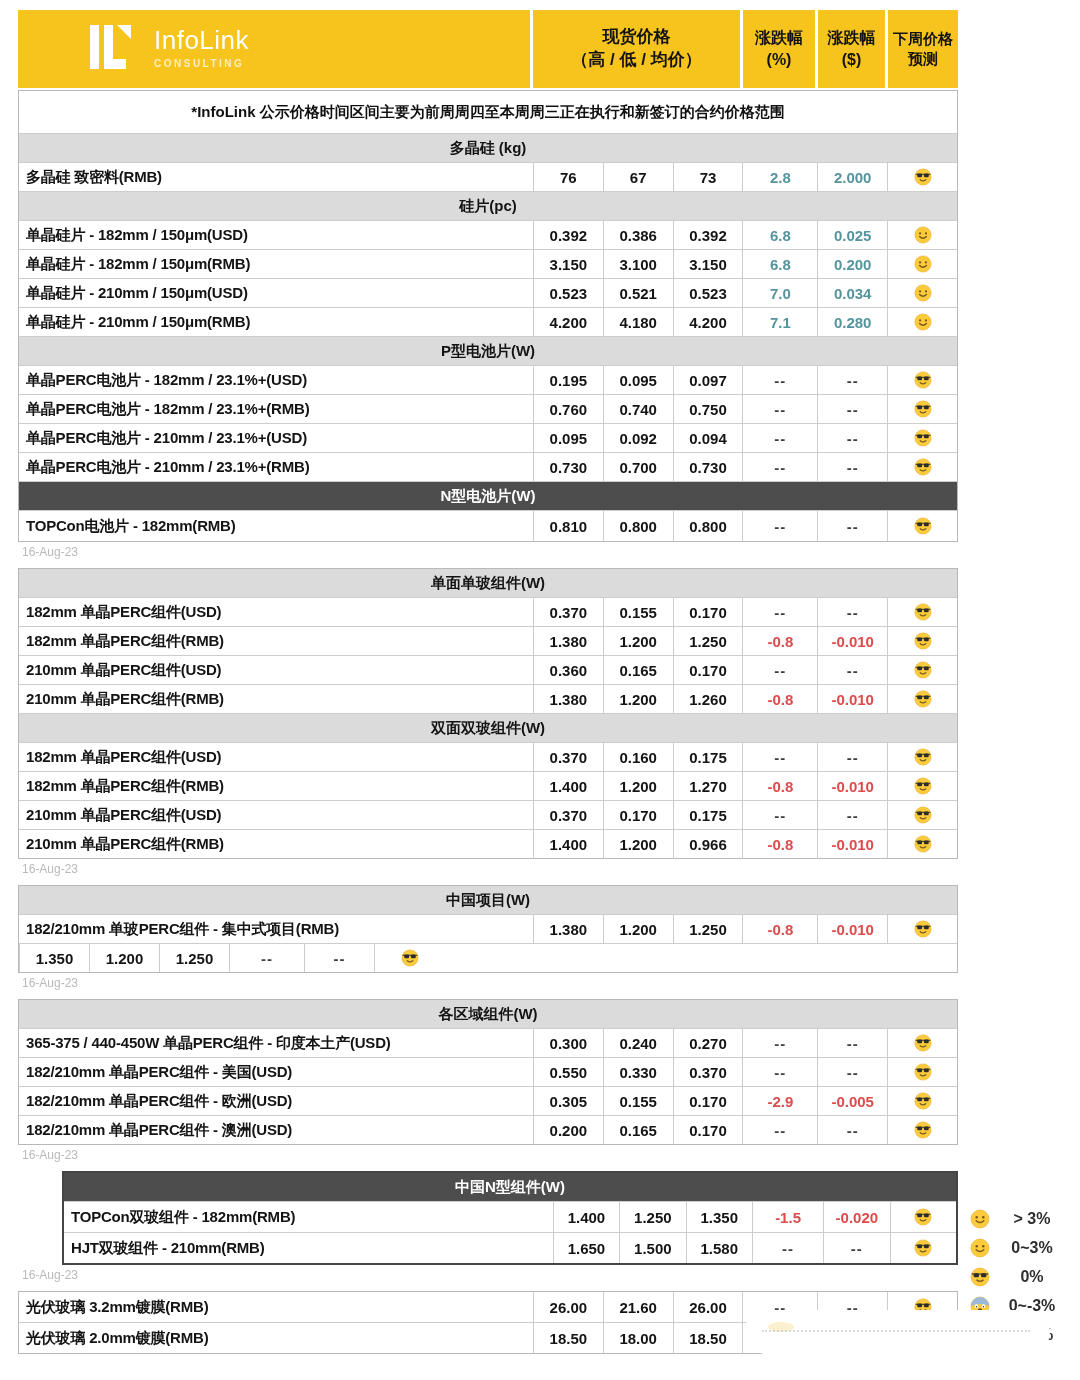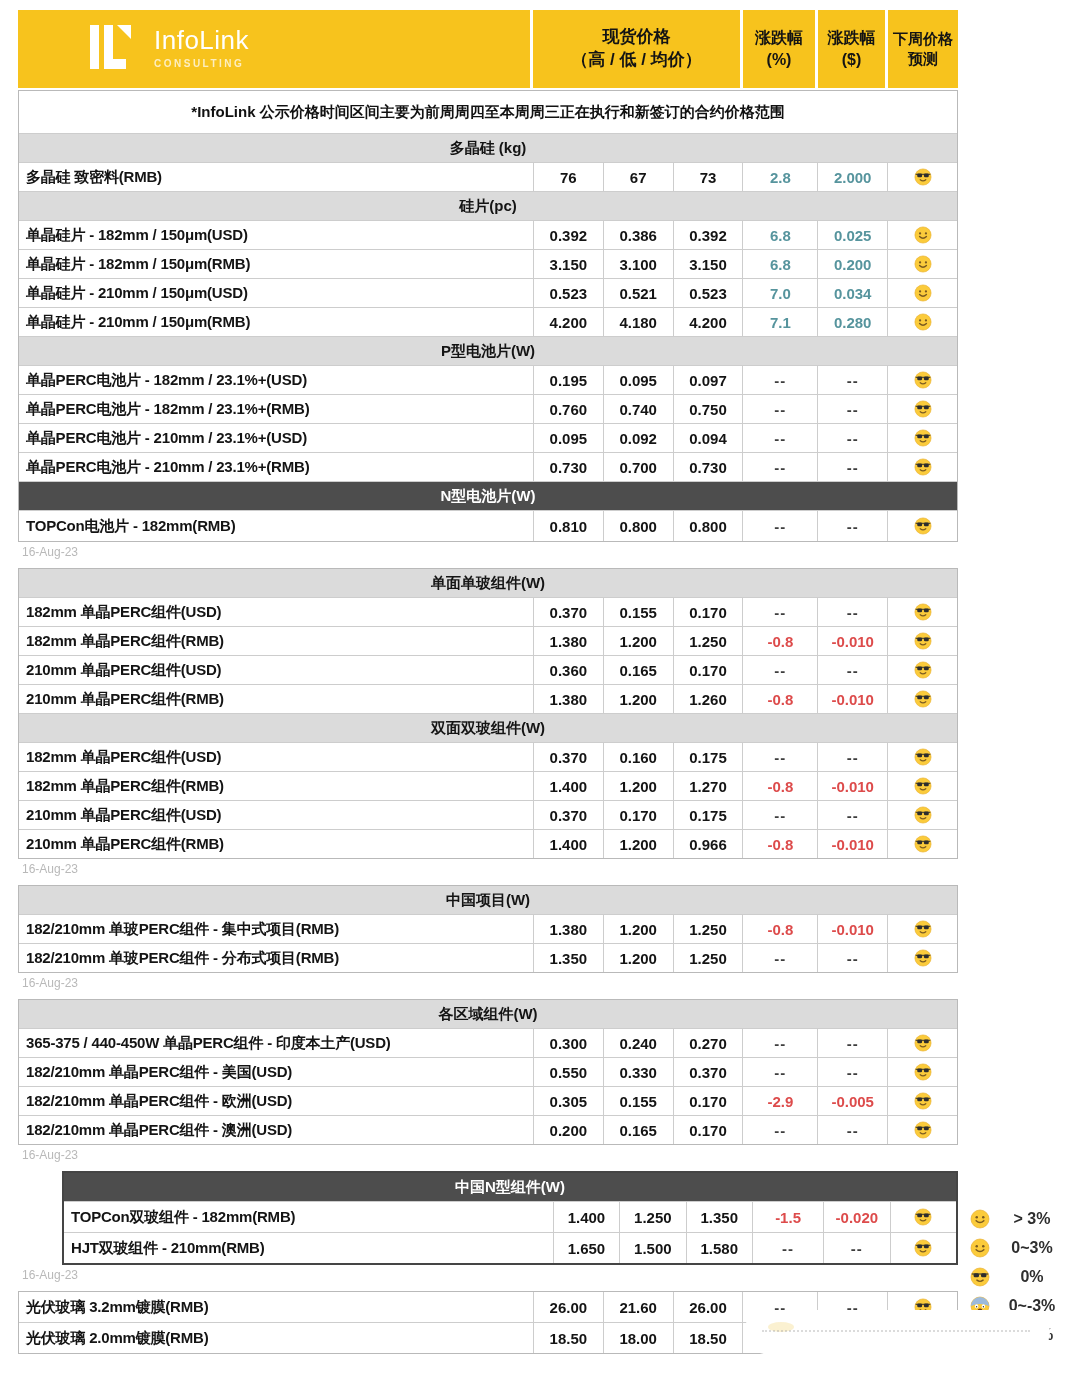--- a/index.html
+++ b/index.html
@@ -486,21 +486,20 @@
                   <circle cx="12" cy="12" r="10.8" fill="none" stroke="#E8AE2B" stroke-width="0.8"></circle>
                   <path d="M2.2 8.4 H21.8" stroke="#2D2D2D" stroke-width="1.3"></path>
                   <rect x="4.3" y="7.4" width="6.5" height="4.9" rx="1.8" fill="#2D2D2D"></rect>
                   <rect x="13.2" y="7.4" width="6.5" height="4.9" rx="1.8" fill="#2D2D2D"></rect>
                   <path d="M8.3 15.7 Q12 18.8 15.7 15.7" fill="none" stroke="#7A5A20" stroke-width="1.7" stroke-linecap="round"></path>
                 </svg>
               </span>
             </div>
           </div>
           <div class="row">
-            <div class="lbl">182/210mm 单玻PERC组件 - 分布式项目(RMB)</div>
             <div class="vc w70">1.350</div>
             <div class="vc w70">1.200</div>
             <div class="vc w70">1.250</div>
             <div class="vc w75 flat">--</div>
             <div class="vc w70 flat">--</div>
             <div class="vc w70 emo-cell">
               <span class="emo fc-emo">
                 <svg viewBox="0 0 24 24" xmlns="http://www.w3.org/2000/svg">
                   <circle cx="12" cy="12" r="10.8" fill="#FBCB3B"></circle>
                   <circle cx="12" cy="12" r="10.8" fill="none" stroke="#E8AE2B" stroke-width="0.8"></circle>

